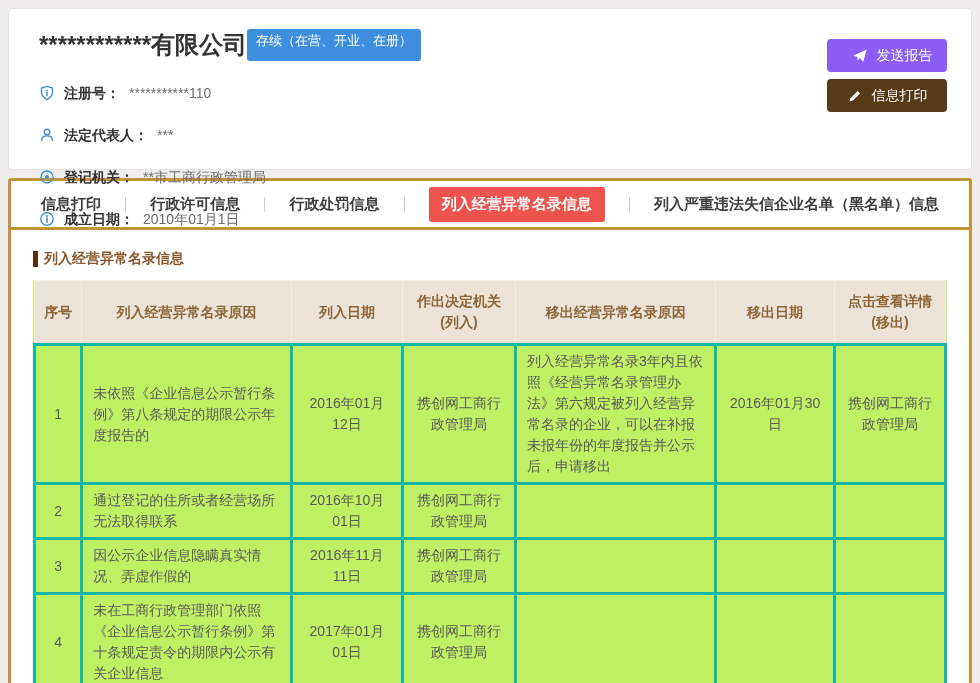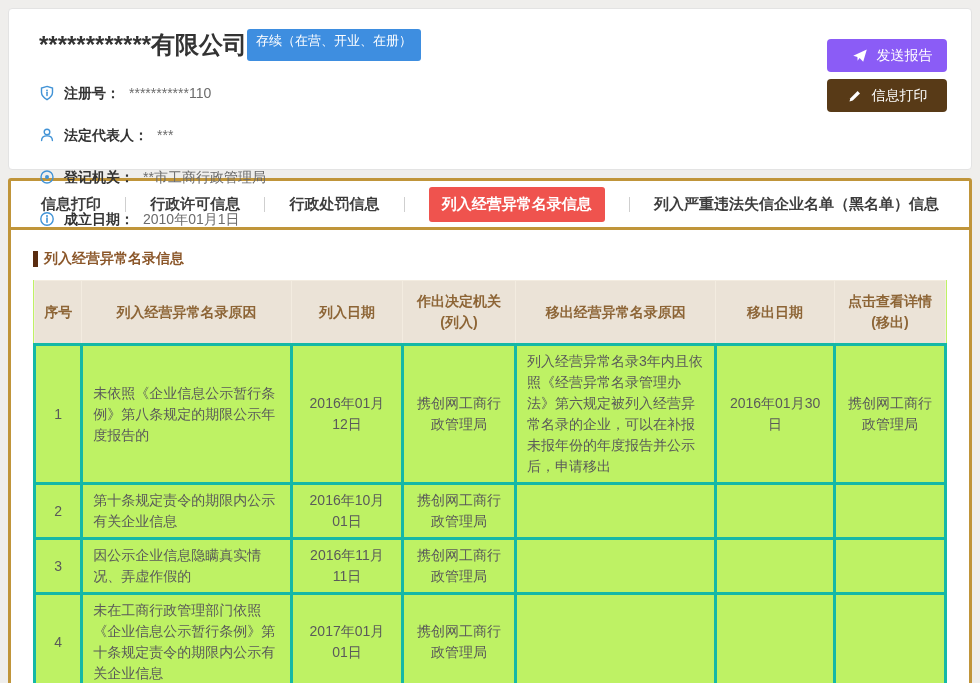--- a/index.html
+++ b/index.html
@@ -192,21 +192,21 @@
             <td>1</td>
             <td class="left">未依照《企业信息公示暂行条例》第八条规定的期限公示年度报告的</td>
             <td>2016年01月12日</td>
             <td>携创网工商行政管理局</td>
             <td class="left">列入经营异常名录3年内且依照《经营异常名录管理办法》第六规定被列入经营异常名录的企业，可以在补报未报年份的年度报告并公示后，申请移出</td>
             <td>2016年01月30日</td>
             <td>携创网工商行政管理局</td>
           </tr>
           <tr>
             <td>2</td>
-            <td class="left">第十条规定责令的期限内公示有关企业信息</td>
+            <td class="left">通过登记的住所或者经营场所无法取得联系</td>
             <td>2016年10月01日</td>
             <td>携创网工商行政管理局</td>
             <td class="left"></td>
             <td></td>
             <td></td>
           </tr>
           <tr>
             <td>3</td>
             <td class="left">因公示企业信息隐瞒真实情况、弄虚作假的</td>
             <td>2016年11月11日</td>

